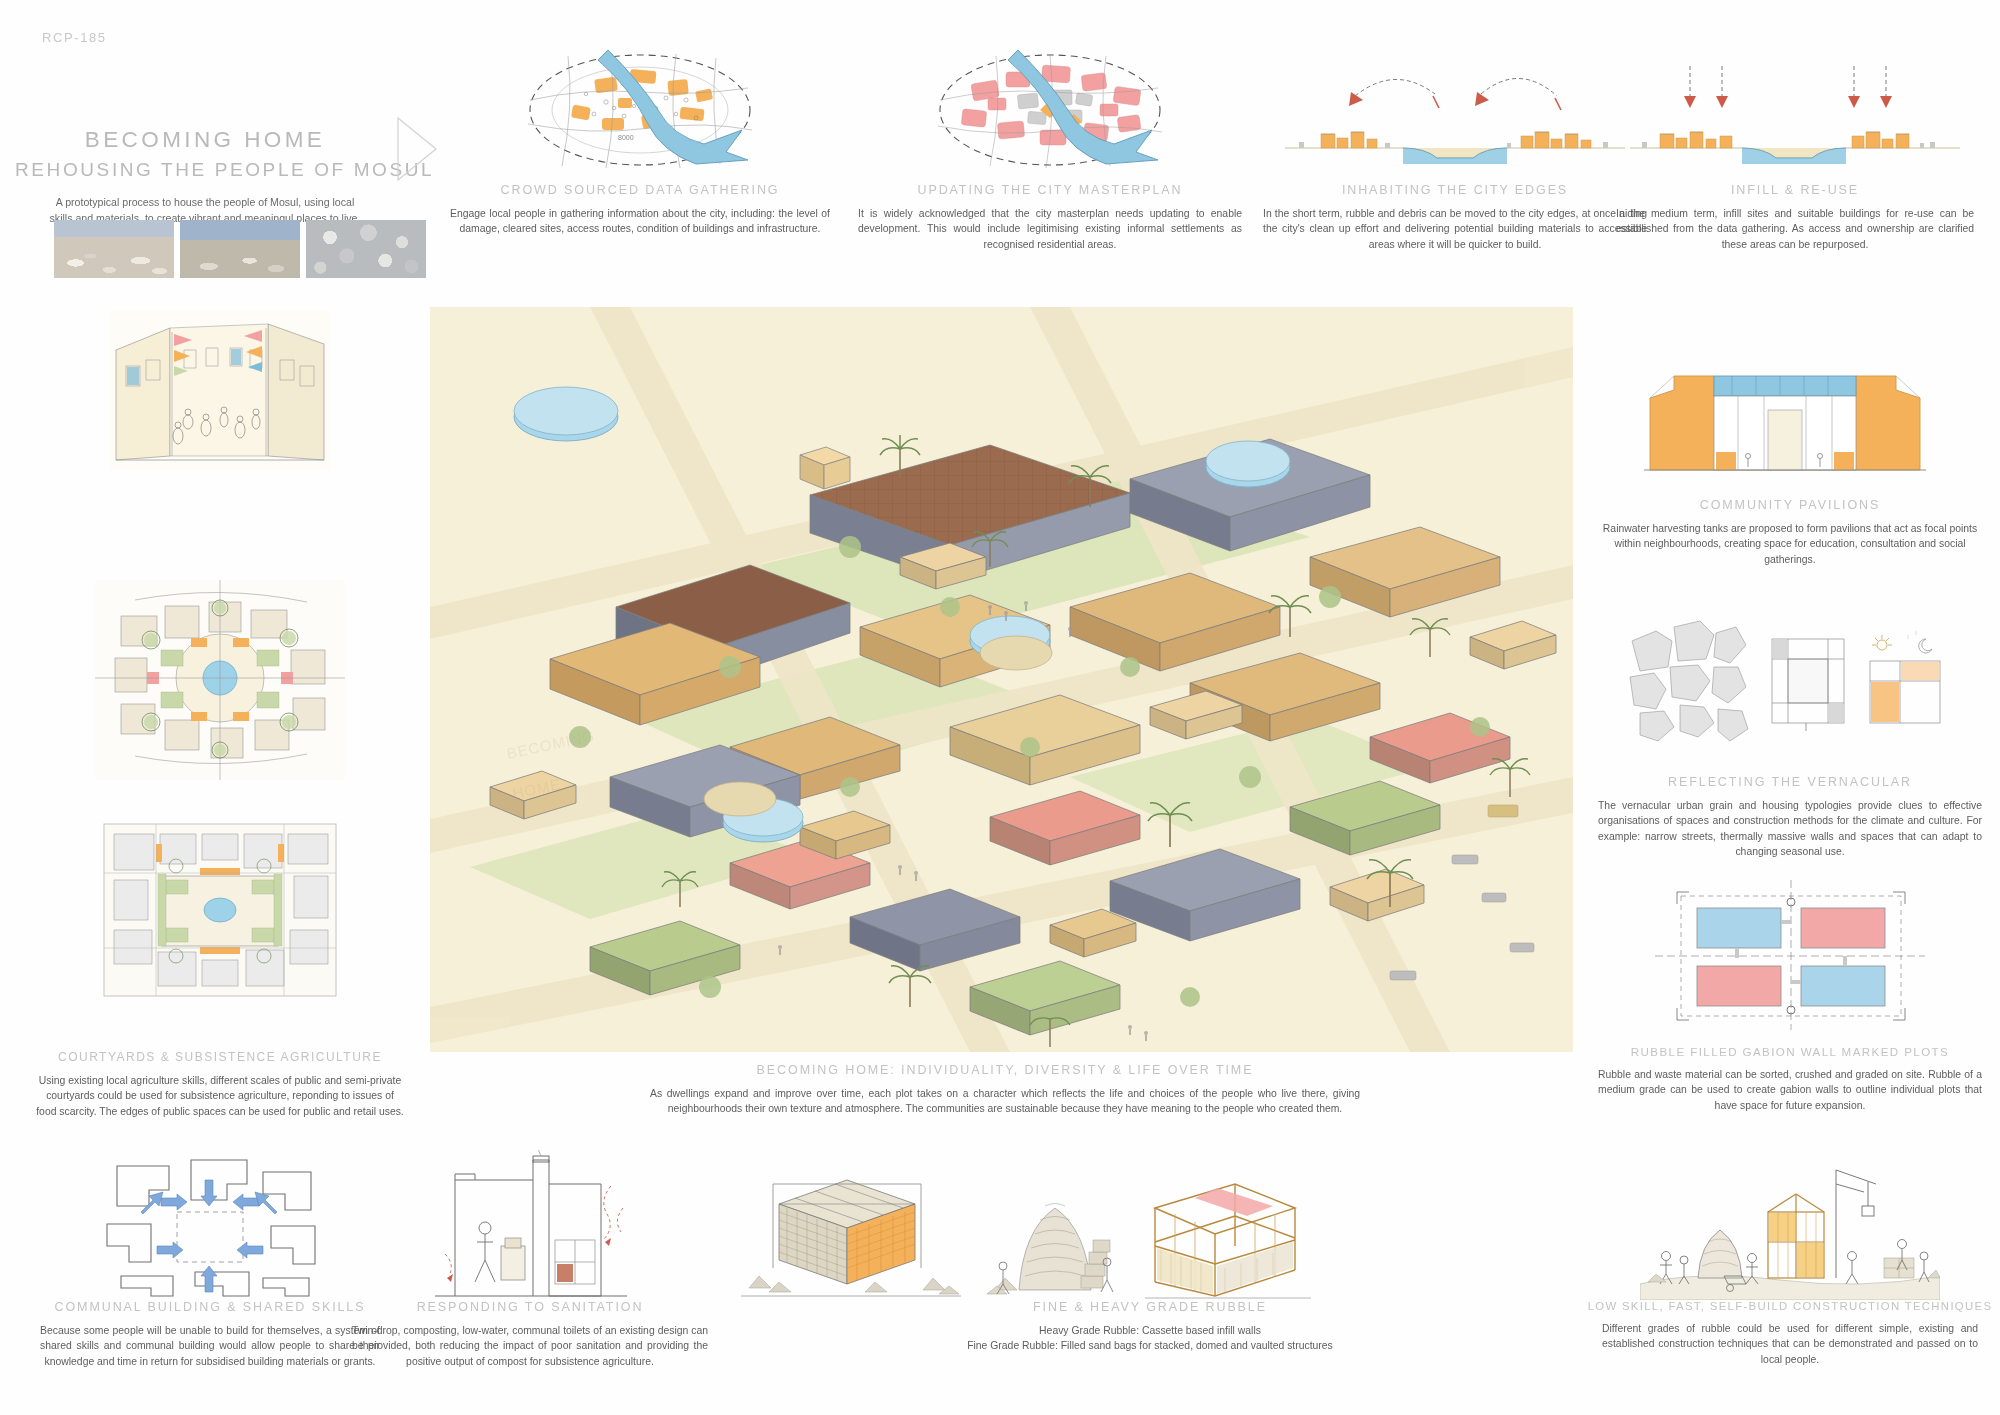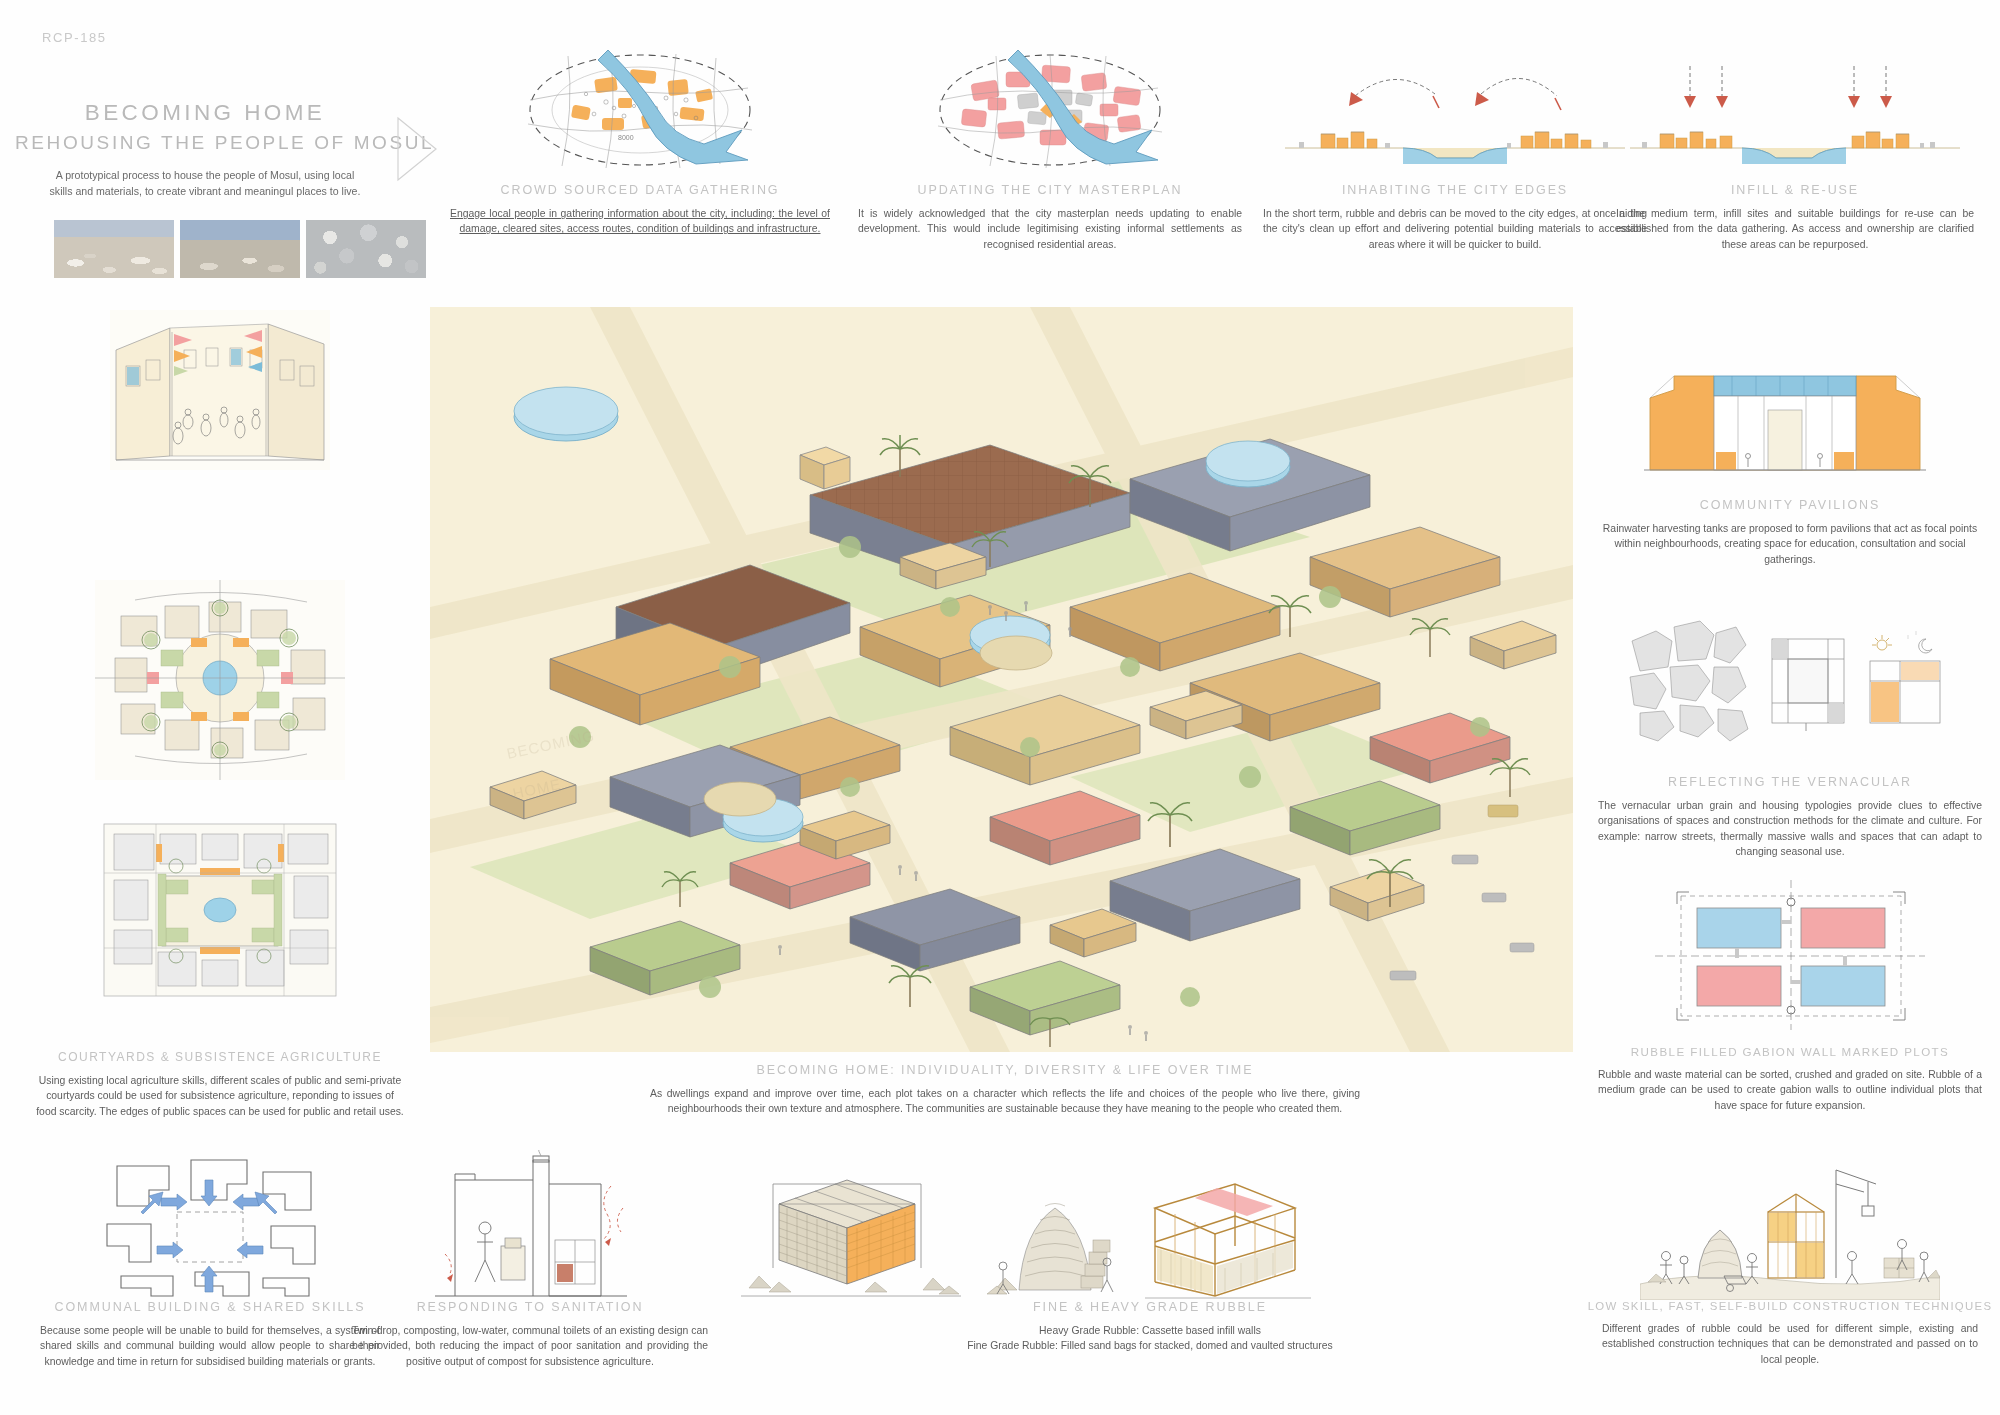--- a/index.html
+++ b/index.html
@@ -21,21 +21,21 @@
     font-size: 10.4px; line-height: 1.48; color: #5d5d5d;
     text-align: justify; text-align-last: center; margin-top: 9px;
   }
   .cap-body.ctr { text-align: center; text-align-last: center; }
 
   
   #refcode {
     position: absolute; left: 42px; top: 30px;
     font-size: 13px; letter-spacing: 1.6px; color: #c9c9c9;
   }
-  #title-block { position: absolute; left: 40px; top: 100px; width: 330px; }
+  #title-block { position: absolute; left: 40px; top: 127px; width: 330px; }
   #main-title {
     font-size: 22.5px; letter-spacing: 3.4px; color: #b9b9b9;
     text-align: center; white-space: nowrap;
   }
   #sub-title {
     font-size: 19px; letter-spacing: 2.6px; color: #b9b9b9;
     text-align: center; margin-top: 6px; white-space: nowrap;
     margin-left: -25px;
   }
   #tagline {
@@ -156,21 +156,21 @@
             <circle cx="196" cy="52" r="2.1"></circle>
           <circle cx="96" cy="46" r="1.7"></circle>
             <circle cx="206" cy="70" r="1.9"></circle>
         </g>
         <text class="dlbl" x="128" y="92">8000</text>
         <path d="M118 2 Q150 34 168 62 Q182 88 214 96 L252 82 L236 104 L258 112 L206 116 Q172 104 158 76 Q140 40 108 12 Z" fill="#8fc6e0" stroke="#5e9bbd" stroke-width="0.9"></path>
       </svg>
     </div>
     <div class="top-cap">
       <div class="cap-title">CROWD SOURCED DATA GATHERING</div>
-      <div class="cap-body" style="padding:0 20px;text-decoration:underline;">Engage local people in gathering information about the city, including: the level of damage, cleared sites, access routes, condition of buildings and infrastructure.</div>
+      <div class="cap-body" style="padding:0 20px;">Engage local people in gathering information about the city, including: the level of damage, cleared sites, access routes, condition of buildings and infrastructure.</div>
     </div>
   </div>
 
   <div class="top-item" style="left:1245px; width:420px;">
     <div class="top-fig">
       <svg width="340" height="120" viewBox="0 0 340 120">
         <path d="M0 92 L118 92 Q140 92 152 102 L188 102 Q200 92 222 92 L340 92" fill="#f2e6c2" stroke="#c8b98e" stroke-width="0.9"></path>
         <path d="M118 92 Q140 92 152 102 L188 102 Q200 92 222 92 L222 108 L118 108 Z" fill="#9fd0e6"></path>
         <path d="M118 92 Q140 92 152 102 L188 102 Q200 92 222 92" fill="none" stroke="#6fa8c4" stroke-width="1"></path>
         <path d="M70 40 Q110 8 150 38" fill="none" stroke="#6b6b6b" stroke-width="0.9" stroke-dasharray="4 3"></path>

